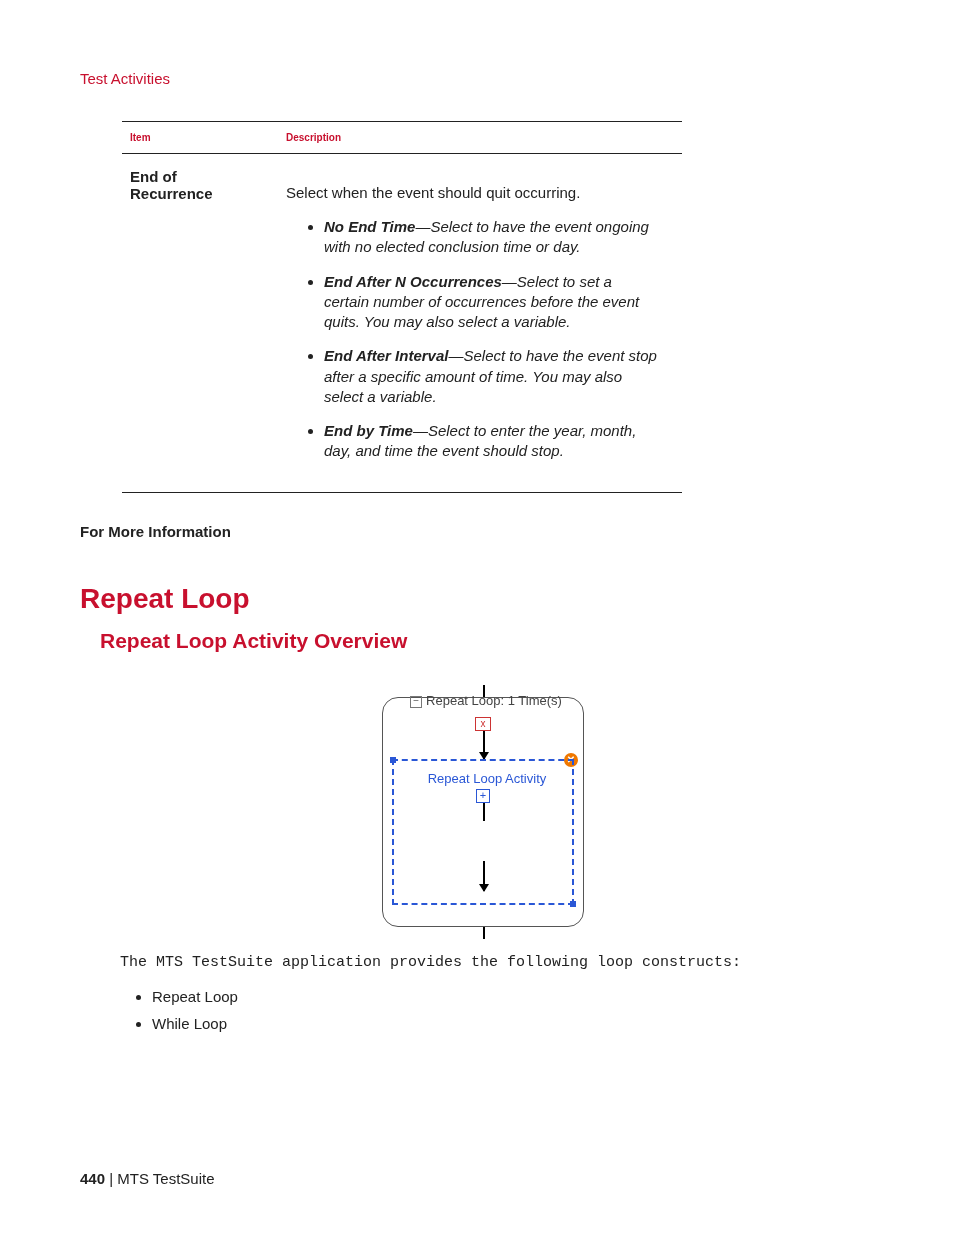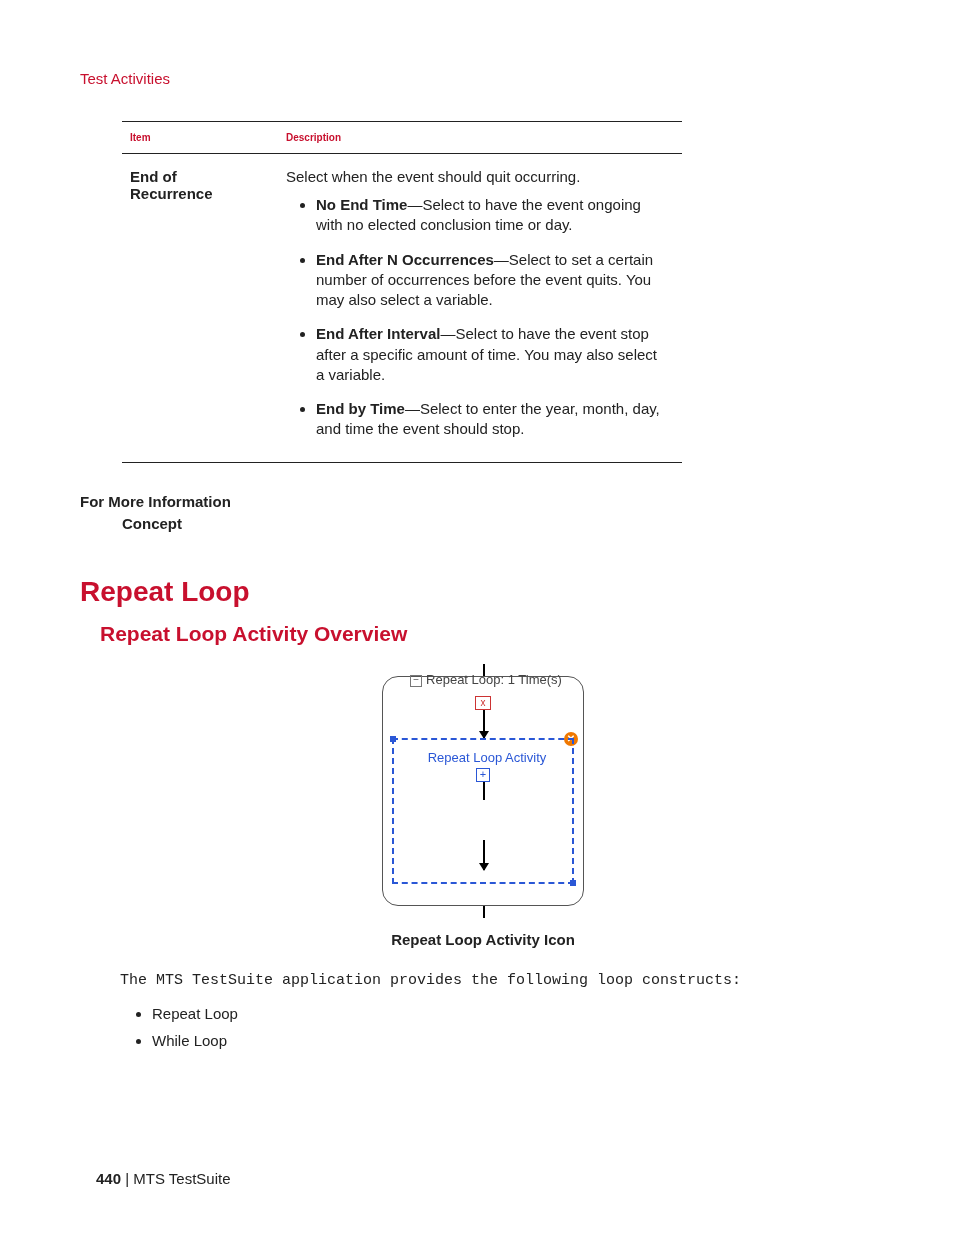--- a/index.html
+++ b/index.html
@@ -39,26 +39,27 @@
   table.info td {
     vertical-align: top;
     padding: 14px 8px 14px 8px;
     border-bottom: 1.5px solid #222;
   }
   table.info td.item {
     font-weight: bold;
     width: 140px;
   }
   .desc p {
-    margin: 0 0 10px 0;
+    margin: 16px 0 10px 0;
   }
   .desc ul {
     list-style: disc;
     padding-left: 22px;
-    margin: 8px;
+    margin: 16px;
+    font-style: italic;
   }
   .desc li {
     margin-bottom: 14px;
     line-height: 1.35;
   }
   .desc li:last-child { margin-bottom: 0; }
   .bold { font-weight: bold; }
 
   .more-info {
     margin-top: 28px;
@@ -75,21 +76,21 @@
 
   h1.section {
     color: #c8102e;
     font-size: 28px;
     margin: 40px 0 14px 0;
     font-weight: bold;
   }
   h2.sub {
     color: #c8102e;
     font-size: 21px;
-    margin: 12px 0 18px 20px;
+    margin: 12px 0 32px 20px;
     font-weight: bold;
   }
 
   .diagram-wrap {
     text-align: center;
     margin: 0 auto 10px auto;
     width: 100%;
   }
   .diagram {
     display: inline-block;
@@ -230,21 +231,21 @@
     font-family: Liberation Mono, monospace;
   }
   ul.bul {
     margin: 0 0 0 48px;
     padding-left: 24px;
   }
   ul.bul li { margin-bottom: 10px; }
 
   .footer {
     position: absolute;
-    left: 96px; bottom: 48px;
+    left: 80px; bottom: 48px;
     font-size: 15px;
   }
   .footer .pn { font-weight: bold; }
 </style>
 </head>
 <body>
 
 <div class="page">
 
   <div class="header-crumb">Test Activities</div>
@@ -279,21 +280,20 @@
             </li>
           </ul>
         </td>
       </tr>
     </tbody>
   </table>
 
   <div class="more-info">
     <div class="h row">For More Information</div>
     <div class="sub">
-      <div class="h row">Concept</div>
     </div>
   </div>
 
   <h1 class="section">Repeat Loop</h1>
   <h2 class="sub">Repeat Loop Activity Overview</h2>
 
   <div class="diagram-wrap">
     <div class="diagram">
       <div class="stub-top"></div>
       <div class="card"></div>
@@ -308,21 +308,20 @@
         <div class="handle hBR"></div>
       </div>
       <div class="inner-title">Repeat Loop Activity</div>
       <div class="plus-ic">+</div>
       <div class="stub-inner"></div>
       <div class="arrow2"></div>
       <div class="stub-bot"></div>
     </div>
   </div>
 
-  <div class="caption">Repeat Loop Activity Icon</div>
 
   <p class="body-p">The MTS TestSuite application provides the following loop constructs:</p>
   <ul class="bul">
     <li>Repeat Loop</li>
     <li>While Loop</li>
   </ul>
 
   <div class="footer">
     <span class="pn">440</span><span> | </span><span>MTS TestSuite</span>
   </div>

